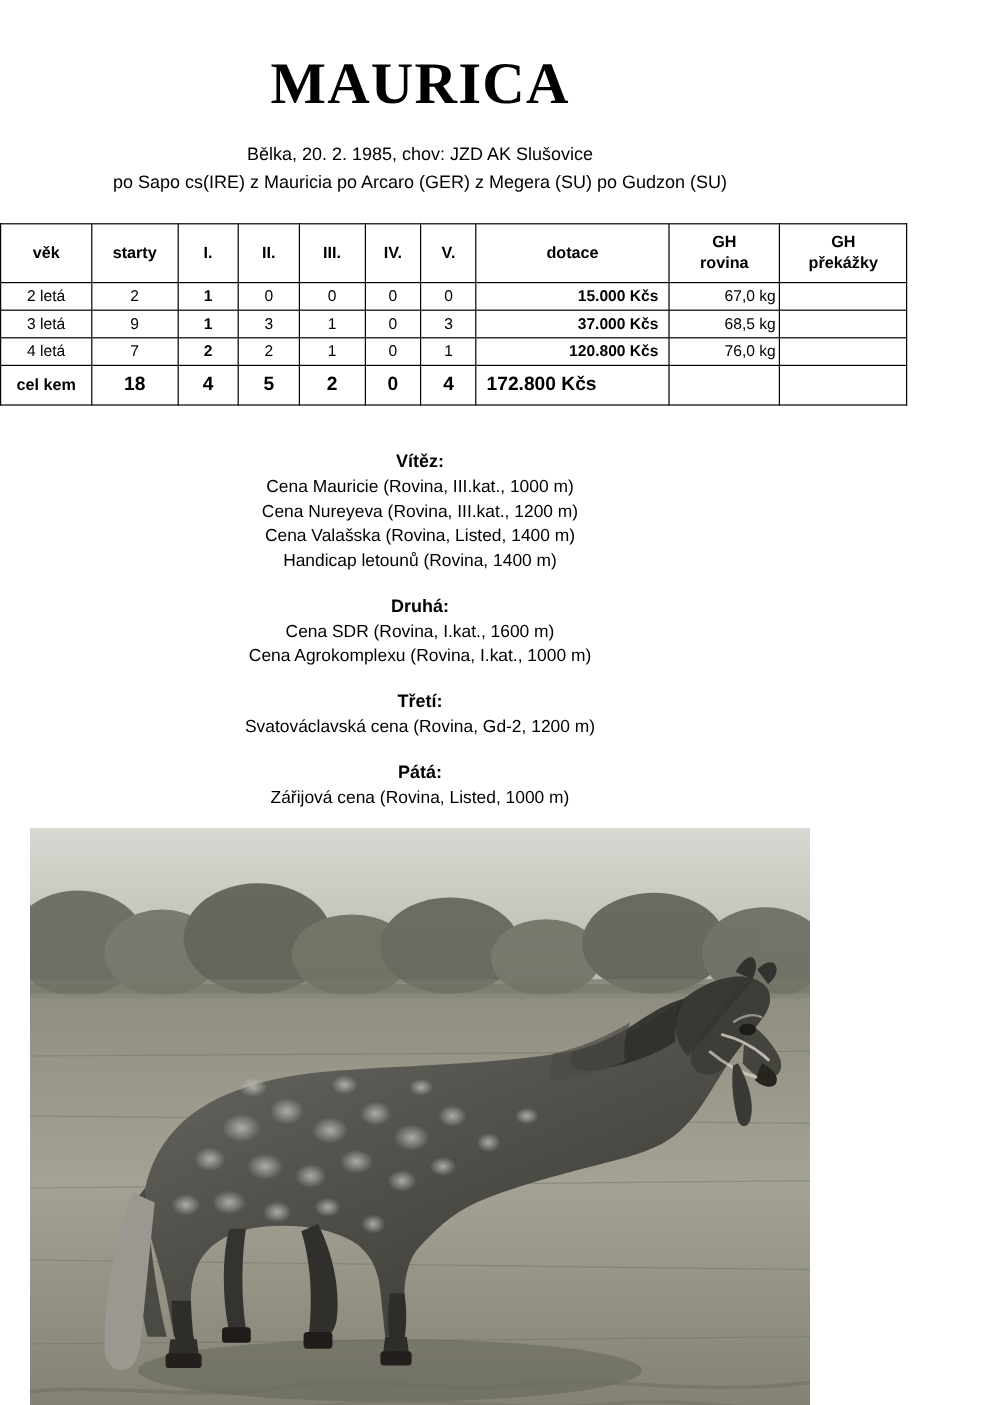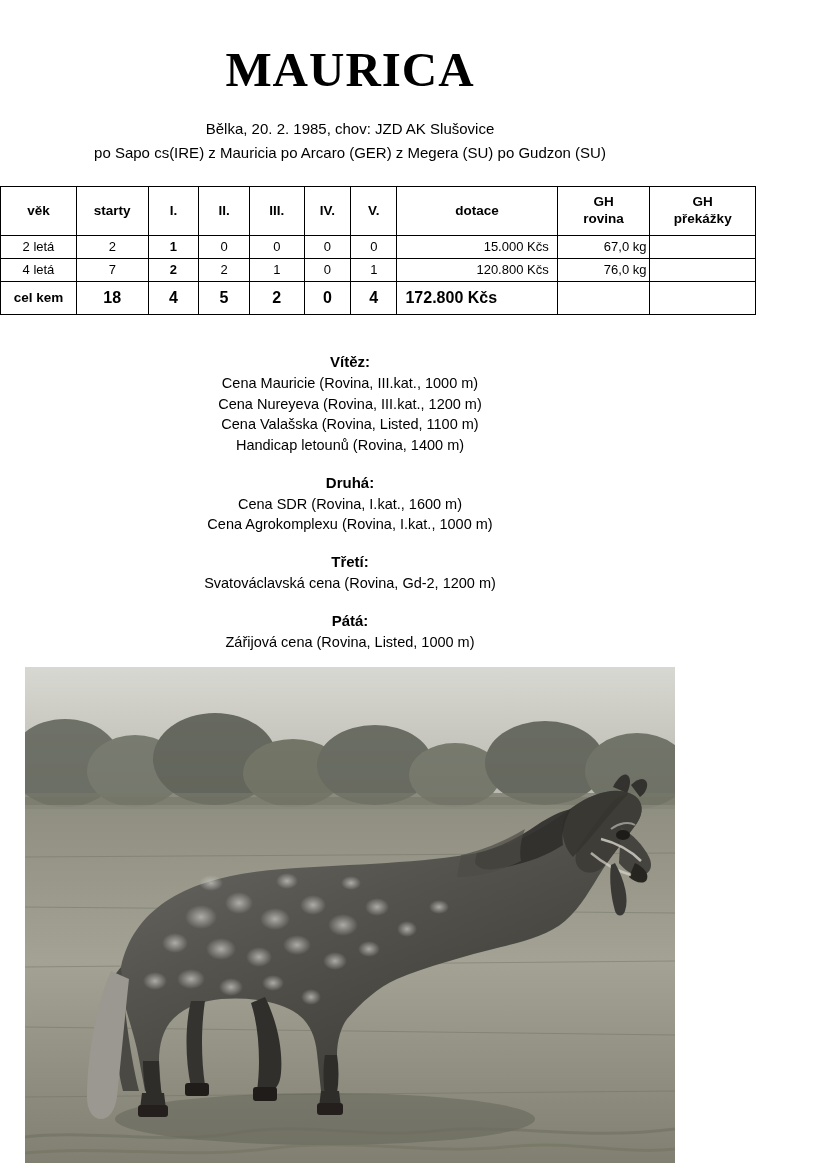--- a/index.html
+++ b/index.html
@@ -55,20 +55,21 @@
   }
   table.stats thead th {
     font-weight: bold;
     font-size: 13.5px;
     height: 44px;
     line-height: 1.25;
   }
   table.stats td.money {
     text-align: right;
     padding-right: 8px;
+    font-weight: bold;
   }
   table.stats td.leftish {
     text-align: right;
     padding-left: 24px;
   }
   table.stats tbody td {
     font-size: 13px;
   }
   table.stats tbody td.b { font-weight: bold; }
   table.stats tr.total td {
@@ -165,20 +166,32 @@
         <td class="b">1</td>
         <td>0</td>
         <td>0</td>
         <td>0</td>
         <td>0</td>
         <td class="money">15.000 Kčs</td>
         <td class="leftish">67,0 kg</td>
         <td></td>
       </tr>
       <tr>
+        <td>3 letá</td>
+        <td>9</td>
+        <td class="b">1</td>
+        <td>3</td>
+        <td>1</td>
+        <td>0</td>
+        <td>3</td>
+        <td class="money">37.000 Kčs</td>
+        <td class="leftish">68,5 kg</td>
+        <td></td>
+      </tr>
+      <tr>
         <td>4 letá</td>
         <td>7</td>
         <td class="b">2</td>
         <td>2</td>
         <td>1</td>
         <td>0</td>
         <td>1</td>
         <td class="money">120.800 Kčs</td>
         <td class="leftish">76,0 kg</td>
         <td></td>
@@ -197,21 +210,21 @@
       </tr>
     </tbody>
   </table>
 
   <div class="results">
 
     <div class="group">
       <div class="group-title">Vítěz:</div>
       <span class="entry">Cena Mauricie (Rovina, III.kat., 1000 m)</span>
       <span class="entry">Cena Nureyeva (Rovina, III.kat., 1200 m)</span>
-      <span class="entry">Cena Valašska (Rovina,  Listed, 1100 m)</span>
+      <span class="entry">Cena Valašska (Rovina,  Listed, 1400 m)</span>
       <span class="entry">Handicap letounů (Rovina, 1400 m)</span>
     </div>
 
     <div class="group">
       <div class="group-title">Druhá:</div>
       <span class="entry">Cena SDR (Rovina,  I.kat., 1600 m)</span>
       <span class="entry">Cena Agrokomplexu (Rovina,  I.kat., 1000 m)</span>
     </div>
 
     <div class="group">

